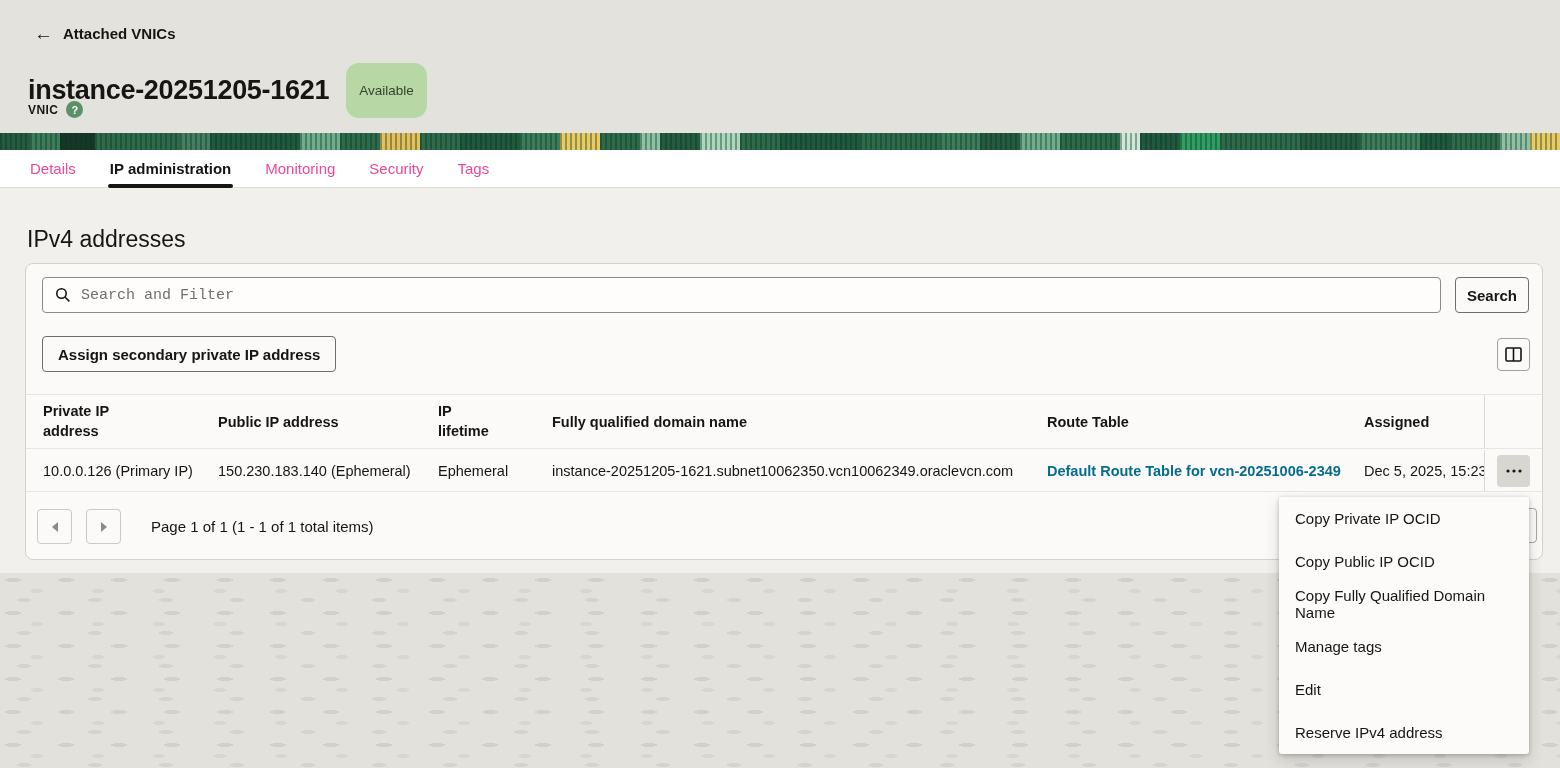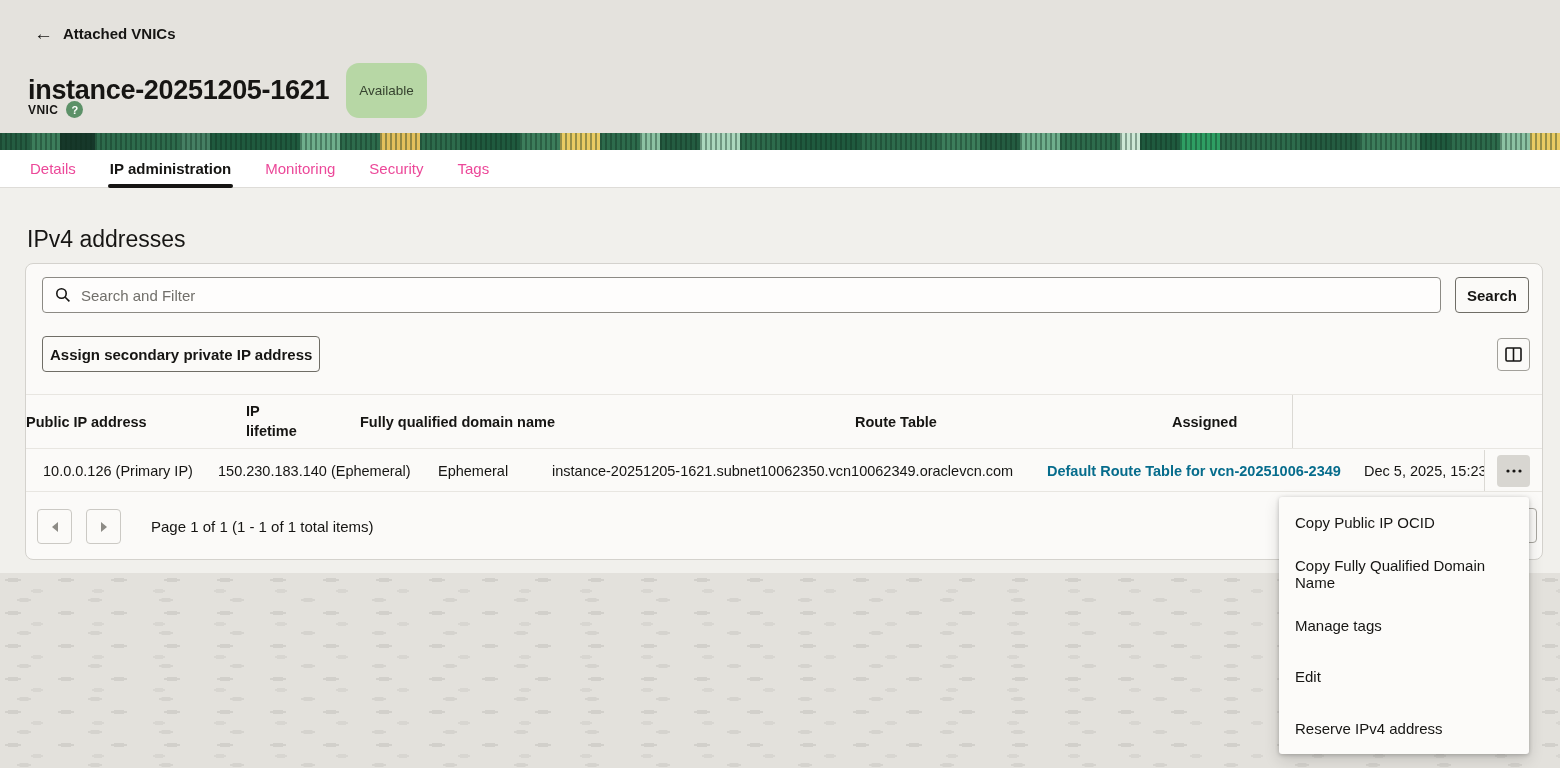--- a/index.html
+++ b/index.html
@@ -52,24 +52,24 @@
   }
   .section-title { position:absolute; left:27px; top:22px; font-size:23px; font-weight:400;margin-top:16px; }
 
   
   .card { position:absolute; left:25px; top:75px; width:1518px; height:297px; background:#fbfaf8;
           border:1px solid #d4d2cd; border-radius:8px; z-index:1; }
   .search-box { position:absolute; left:16px; top:13px; width:1399px; height:36px; background:#fefdfc;
                 border:1px solid #8c8a84; border-radius:4px; display:flex; align-items:center; }
   .search-box svg { margin:0 10px 0 12px; flex:none; }
   .search-box input { flex:1; border:none; outline:none; background:transparent; font-size:15px;
-                      font-family:Liberation Sans, sans-serif; color:#161513; }
+                      font-family:Liberation Mono, monospace; color:#161513; }
   .search-box input::placeholder { color:#716f6a; }
   .btn { background:#fbfaf8; border:1px solid #6f6d66; border-radius:4px; height:36px; font-size:15px;
-         font-weight:700; color:#161513; font-family:"Liberation Sans", sans-serif; cursor:pointer; padding:0 7px; }
+         font-weight:700; color:#161513; font-family:"Liberation Sans", sans-serif; cursor:pointer; padding:0 15px; }
   .search-btn { position:absolute; left:1429px; top:13px; width:74px; padding:0; font-weight:600; }
   .assign-btn { position:absolute; left:16px; top:72px; }
   .col-btn { position:absolute; left:1471px; top:74px; width:33px; height:33px; background:#fbfaf8;
              border:1px solid #a3a19b; border-radius:4px; display:flex; align-items:center; justify-content:center; cursor:pointer; }
 
   
   .thead { position:absolute; left:0; top:130px; width:100%; height:55px; display:flex; align-items:center;
            border-top:1px solid #e8e6e1; border-bottom:1px solid #e8e6e1; font-size:14.5px; font-weight:700; }
   .trow  { position:absolute; left:0; top:186px; width:100%; height:42px; display:flex; align-items:center;
            border-bottom:1px solid #e8e6e1; font-size:14.5px; }
@@ -147,20 +147,21 @@
 
       <button class="btn assign-btn">Assign secondary private IP address</button>
       <button class="col-btn">
         <svg width="17" height="15" viewBox="0 0 17 15">
           <rect x="1" y="1" width="15" height="13" rx="1.2" fill="none" stroke="#161513" stroke-width="1.6"></rect>
           <line x1="8.5" y1="1" x2="8.5" y2="14" stroke="#161513" stroke-width="1.6"></line>
         </svg>
       </button>
 
       <div class="thead">
+        <div class="c1"><span class="wrap">Private IP address</span></div>
         <div class="c2"><span>Public IP address</span></div>
         <div class="c3"><span class="wrap">IP lifetime</span></div>
         <div class="c4"><span>Fully qualified domain name</span></div>
         <div class="c5"><span>Route Table</span></div>
         <div class="c6"><span>Assigned</span></div>
         <div class="c-act"></div>
       </div>
 
       <div class="trow">
         <div class="c1">10.0.0.126 (Primary IP)</div>
@@ -189,20 +190,21 @@
         <button class="page-btn next">
           <span class="tri-r"></span>
         </button>
         <span class="pager-text">Page 1 of 1 (1 - 1 of 1 total items)</span>
         <button class="hidden-btn"></button>
       </div>
 
     </section>
 
     <div class="menu">
+      <div class="menu-item">Copy Private IP OCID</div>
       <div class="menu-item">Copy Public IP OCID</div>
       <div class="menu-item">Copy Fully Qualified Domain Name</div>
       <div class="menu-item">Manage tags</div>
       <div class="menu-item">Edit</div>
       <div class="menu-item">Reserve IPv4 address</div>
     </div>
 
   </main>
 </div>
 

